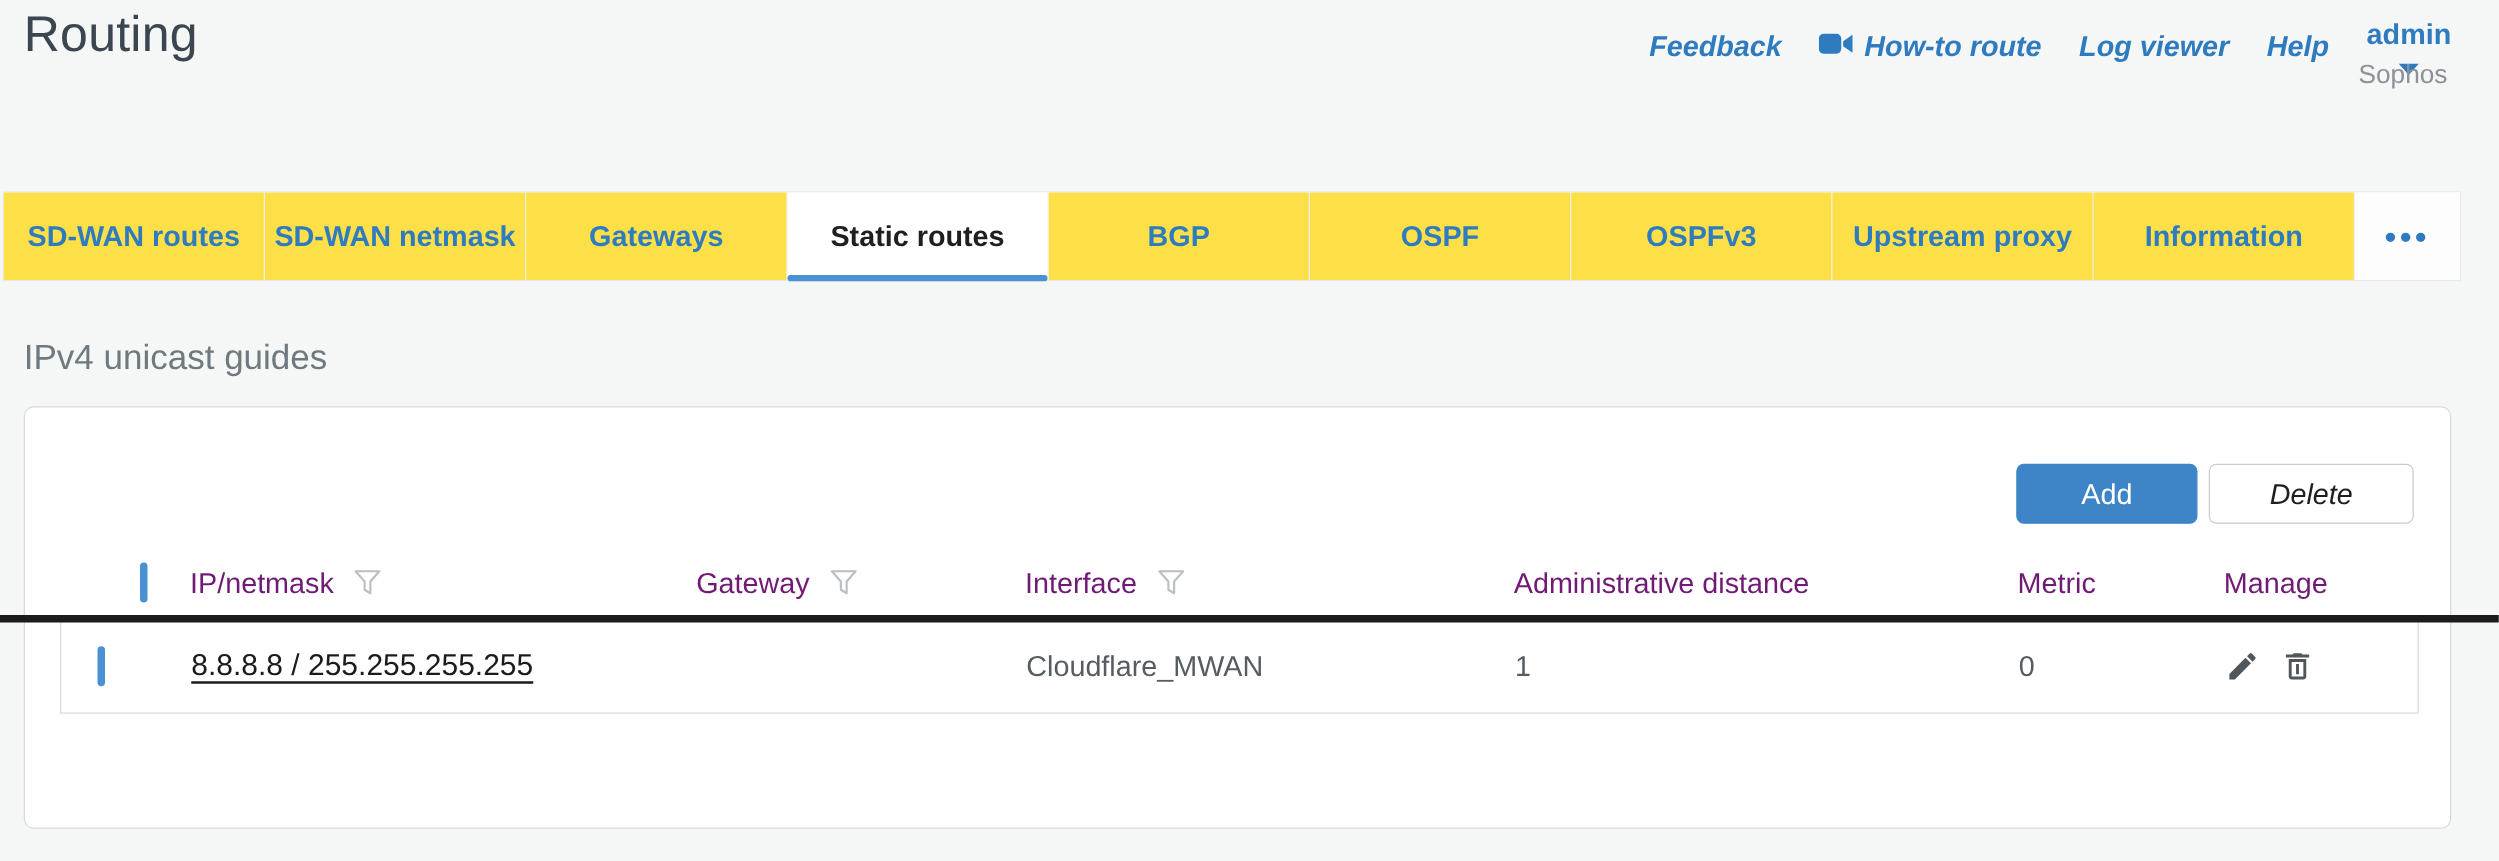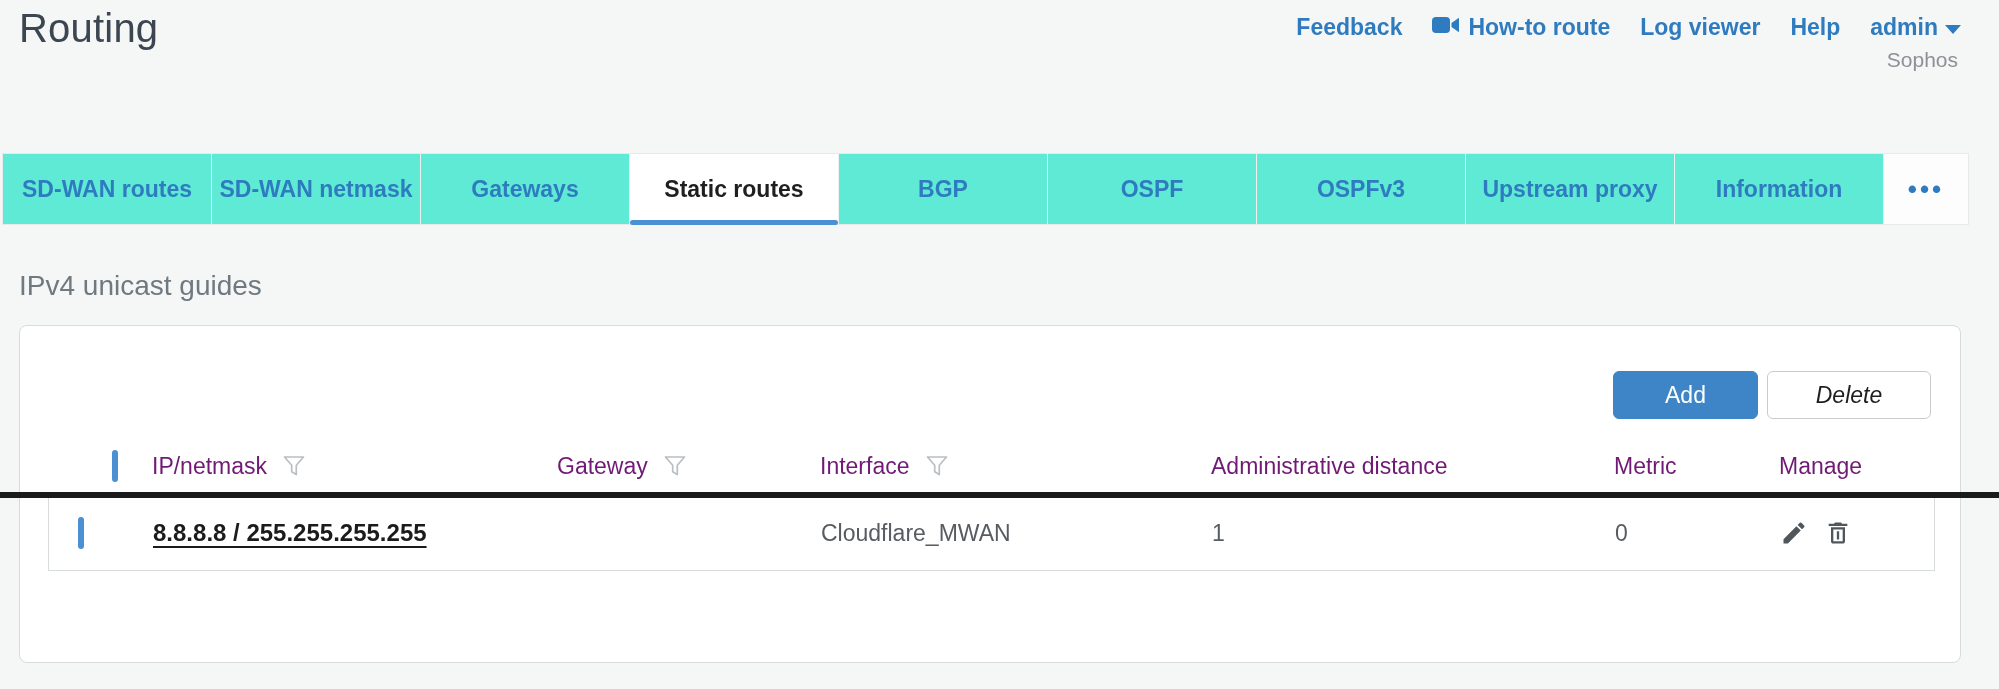--- a/index.html
+++ b/index.html
@@ -15,40 +15,40 @@
   
   .page-title {
     position: absolute; left: 19px; top: 6px;
     font-size: 40px; font-weight: 500; color: #3b4650; letter-spacing: 0.2px;
   }
   .header-links {
     position: absolute; top: 14px; right: 38px;
     display: flex; align-items: center; gap: 30px;
     font-size: 23px; font-weight: 600; color: #2f7bbf;
   }
-  .header-link { cursor: pointer; display: flex; align-items: center; gap: 8px; white-space: nowrap; }
-  .user-menu { display: flex; align-items: center; gap: 7px; cursor: pointer; }
+  .header-link { cursor: pointer; display: flex; align-items: center; gap: 8px; white-space: nowrap; font-style: italic; }
+  .user-menu { display: flex; align-items: center; gap: 7px; cursor: pointer; flex-direction: column; }
   .brand-label {
     position: absolute; top: 48px; right: 41px;
     font-size: 21px; color: #8b9196; font-weight: 400;
   }
   .caret-down { width: 0; height: 0; border-left: 8px solid transparent;
     border-right: 8px solid transparent; border-top: 9px solid #2f7bbf; margin-top: 3px; }
 
   
   .tabbar {
     position: absolute; left: 2px; top: 153px; width: 1967px; height: 72px;
     background: #ffffff; border: 1px solid #e7e9ea;
     display: flex; align-items: stretch;
   }
   .tab {
     flex: 0 0 209px; display: flex; align-items: center; justify-content: center;
     font-size: 23px; font-weight: 700; color: #2f7bbf;
     border-right: 1px solid #eeefef; cursor: pointer; position: relative;
-    background: #5eead4; white-space: nowrap;
+    background: #fde047; white-space: nowrap;
   }
   .tab.active { color: #1d1f21; background: #ffffff; }
   .tab.active::after {
     content: ""; position: absolute; left: 0; right: 0; bottom: -1px; height: 5px;
     background: #4a90d2; border-radius: 3px;
   }
   .tab-more {
     flex: 1 1 auto; display: flex; align-items: center; justify-content: center;
     color: #2f7bbf; font-size: 26px; font-weight: 700; letter-spacing: 3px;
     cursor: pointer; background: #fdfdfd;
@@ -88,21 +88,21 @@
   .table-row {
     width: 1887px; margin-left: 28px; height: 76px;
     background: #ffffff; border: 1px solid #d8dbdc;
     font-size: 23px; color: #565c61;
   }
   .checkbox {
     width: 28px; height: 28px; margin-left: 29px;
     border: 3px solid #4a90d2; border-radius: 8px; background: #ffffff; cursor: pointer;
   }
   .route-link {
-    color: #1b1b1b; font-weight: 700; font-size: 24px;
+    color: #1b1b1b; font-weight: 400; font-size: 24px;
     text-decoration: underline; text-underline-offset: 5px; cursor: pointer; white-space: nowrap; text-align: center;
   }
   .manage-cell { display: flex; align-items: center; gap: 16px; }
   .icon-btn { cursor: pointer; display: inline-flex; }
   .funnel-icon svg { display: block; }
 
   
   .bottom-bar {
     position: absolute; left: 0; bottom: 0; width: 1999px; height: 6px; background: #1b1b1d;
   }

